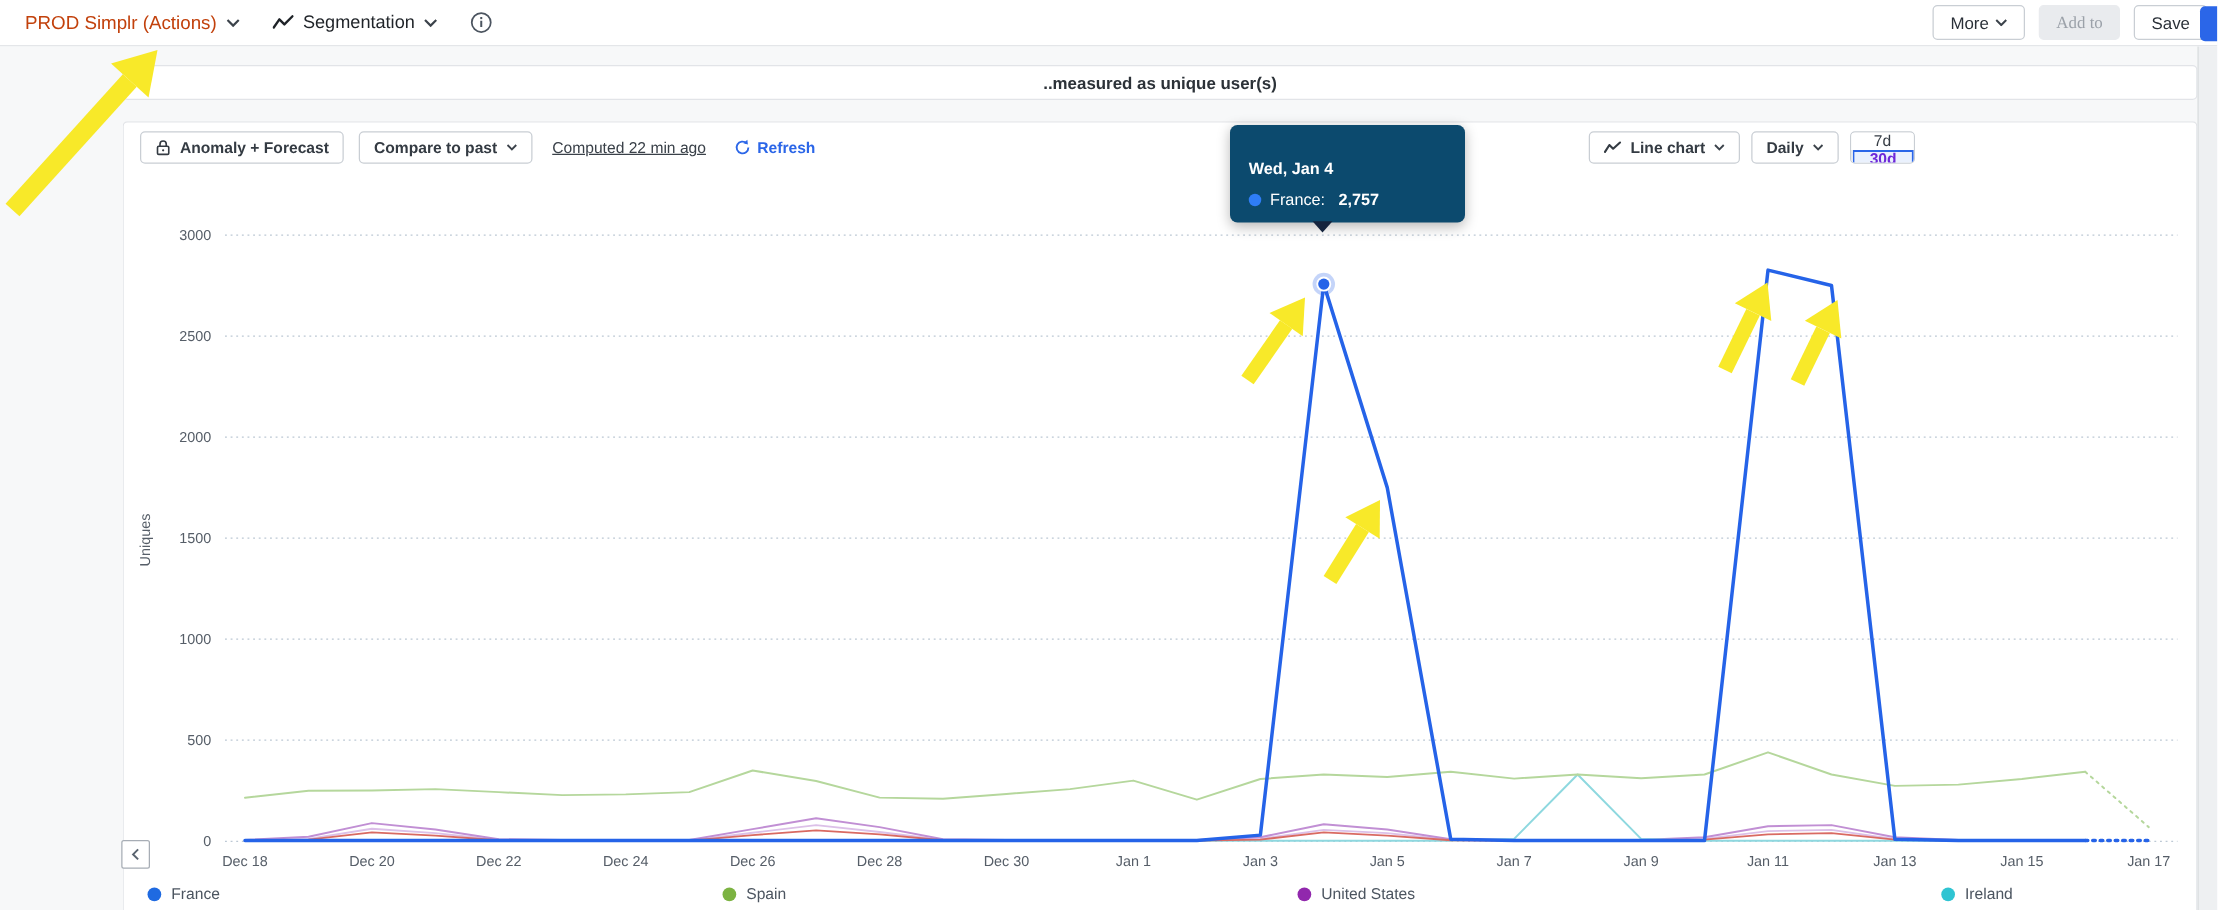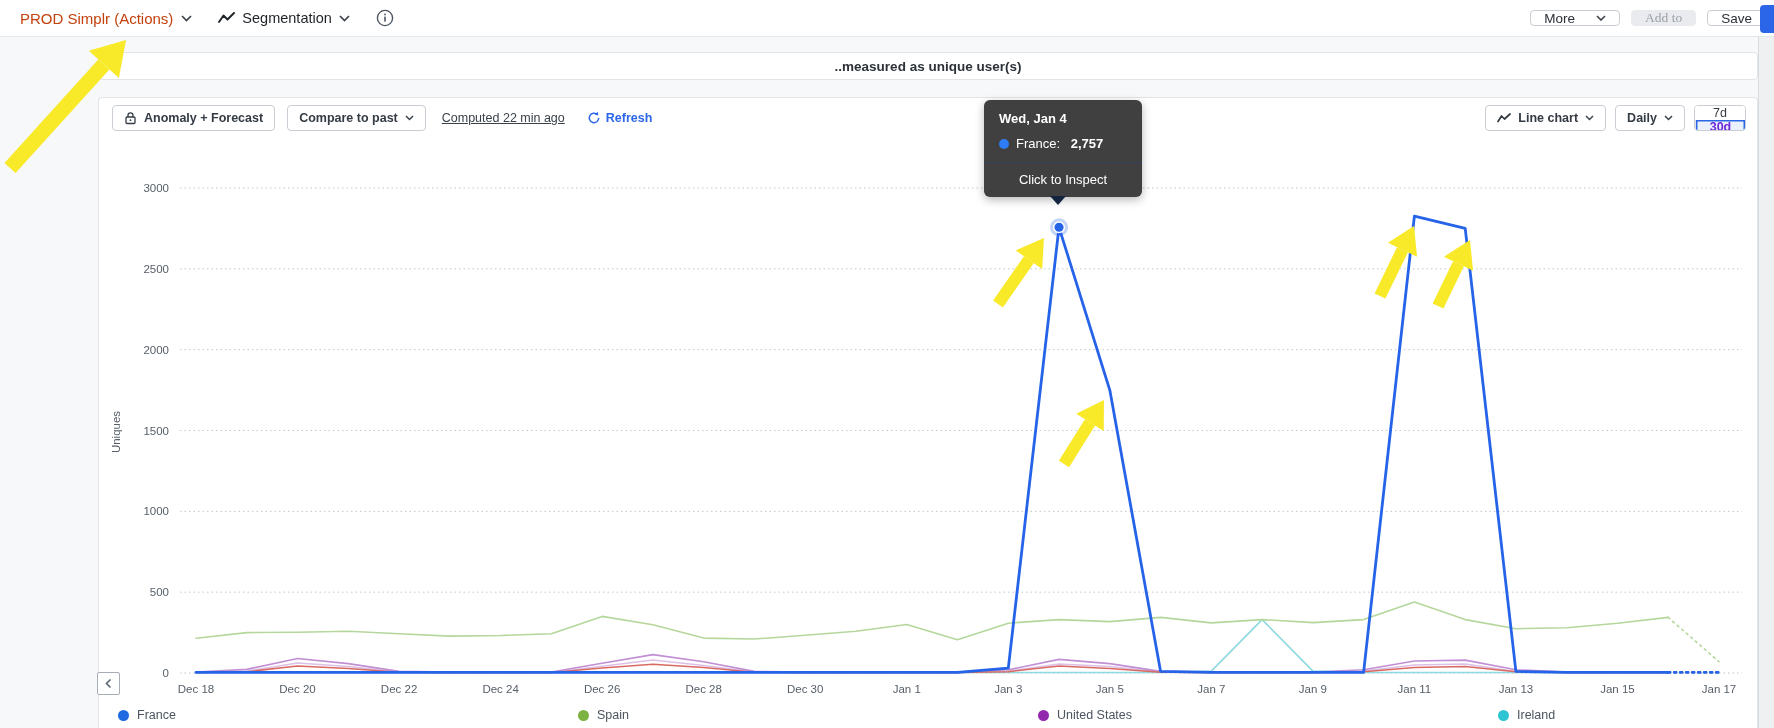--- a/index.html
+++ b/index.html
@@ -7,50 +7,50 @@
   .stage{position:relative;width:1774px;height:728px;overflow:hidden;
          background:#f7f8f9;font-family:"Liberation Sans",sans-serif;color:#2a3038;}
   
   .topbar{position:absolute;left:0;top:0;width:1774px;height:37px;background:#fff;
           border-bottom:1px solid #e4e6e9;display:flex;align-items:center;padding:0 8px 0 20px;z-index:20;}
   .tb-left{display:flex;align-items:center;gap:26px;}
   .tb-title{display:flex;align-items:center;gap:8px;font-size:15px;color:#c2410c;cursor:pointer;}
   .tb-seg{display:flex;align-items:center;gap:7px;font-size:14.5px;color:#1f2328;cursor:pointer;}
   .tb-right{margin-left:auto;display:flex;align-items:center;gap:11px;}
   .chev{color:#3c434b;display:inline-flex;}
-  .btn{height:16px;border:1px solid #c9ced4;border-radius:4px;background:#fff;display:inline-flex;
-       align-items:center;gap:21px;padding:0 13px;font-size:13.5px;color:#2a3038;cursor:pointer;}
+  .btn{height:28px;border:1px solid #c9ced4;border-radius:4px;background:#fff;display:inline-flex;
+       align-items:center;gap:5px;padding:0 13px;font-size:13.5px;color:#2a3038;cursor:pointer;}
   .btn.disabled{background:#e9ebee;border-color:#e9ebee;color:#9ba1a9;cursor:default;font-family:Liberation Serif, serif;}
   .primary-sliver{position:absolute;left:1760px;top:5px;width:14px;height:28px;background:#2b66e8;
                   border-radius:4px 0 0 4px;z-index:21;}
   .right-strip{position:absolute;left:1758px;top:37px;width:16px;height:691px;background:#eef0f2;
                border-left:1px solid #dadde0;z-index:4;}
   
   .strip-card{position:absolute;left:98px;top:52px;width:1660px;height:28px;background:#fff;
               border:1px solid #e2e4e8;border-radius:4px;display:flex;align-items:center;
               justify-content:center;font-weight:bold;font-size:13.5px;color:#2c3238;z-index:3;}
   .chart-card{position:absolute;left:98px;top:97px;width:1660px;height:631px;background:#fff;
               border:1px solid #e2e4e8;border-radius:4px 4px 0 0;border-bottom:none;z-index:3;}
   
-  .controls{position:absolute;left:112px;top:105px;width:1634px;display:flex;align-items:center;
+  .controls{position:absolute;left:112px;top:105px;width:1420px;display:flex;align-items:center;
             gap:12px;z-index:6;font-size:12.5px;}
   .cbtn{height:26px;border:1px solid #c9ced4;border-radius:4px;background:#fff;display:inline-flex;
         align-items:center;gap:7px;padding:0 11px;font-size:12.5px;font-weight:bold;color:#343b43;cursor:pointer;}
   .computed{color:#3a4149;font-size:12.5px;margin-left:4px;text-decoration:underline;}
   .refresh{display:inline-flex;align-items:center;gap:5px;color:#2b66e8;font-size:12.5px;
            font-weight:bold;margin-left:10px;cursor:pointer;}
   .ctrl-right{margin-left:auto;display:flex;align-items:center;gap:9px;}
   .rangegrp{display:flex;border:1px solid #c9ced4;border-radius:4px;overflow:hidden;background:#fff;height:26px;flex-direction:column;}
   .rcell{display:inline-flex;align-items:center;justify-content:center;padding:0 10px;font-size:12.5px;
          color:#343b43;border-left:1px solid #dfe2e6;cursor:pointer;background:#fff;}
   .rcell:first-child{border-left:none;}
   .rcell.active{box-shadow:inset 0 0 0 1.5px #2b66e8;background:#eaf1fd;color:#6d28d9;font-weight:bold;}
   
-  .tooltip{position:absolute;left:984px;top:100px;width:158px;background:#404040;border-radius:6px;
-           color:#fff;padding-top:11px;z-index:30;box-shadow:0 3px 10px rgba(0,0,0,.28);}
+  .tooltip{position:absolute;left:984px;top:100px;width:188px;background:#0c4a6e;border-radius:6px;
+           color:#fff;padding-top:27px;z-index:30;box-shadow:0 3px 10px rgba(0,0,0,.28);}
   .tooltip::after{content:"";position:absolute;left:66px;bottom:-8px;width:0;height:0;
                   border:8px solid transparent;border-top:9px solid #15243e;border-bottom:none;}
   .tt-date{padding:0 15px;font-size:13px;font-weight:bold;}
   .tt-row{padding:10px 15px 11px;display:flex;align-items:center;gap:7px;font-size:13px;}
   .tt-dot{width:10px;height:10px;border-radius:50%;background:#2f7df6;display:inline-block;}
   .tt-val{font-weight:bold;}
   .tt-footer{border-top:1px solid #32425e;padding:9px 0 10px;text-align:center;font-size:13px;}
   
   .collapse-btn{position:absolute;left:97px;top:672px;width:23px;height:23px;border:1px solid #a7adb5;
                 border-radius:2px;background:#fff;color:#5a6470;display:flex;align-items:center;
@@ -195,21 +195,20 @@
     </div>
   </div>
 
   <div class="tooltip">
     <div class="tt-date">Wed, Jan 4</div>
     <div class="tt-row">
       <span class="tt-dot"></span>
       <span><span>France</span>:&nbsp;</span>
       <span class="tt-val">2,757</span>
     </div>
-    <div class="tt-footer">Click to Inspect</div>
   </div>
 
   <svg class="chart-layer" id="chartsvg" width="1774" height="728" viewBox="0 0 1774 728">
       <line x1="180" y1="673" x2="1742" y2="673" stroke="#bcc8d4" stroke-width="1" stroke-dasharray="1.5,3"></line>
       <text x="169" y="677" text-anchor="end" fill="#565e68" font-size="11.5" font-family="Liberation Sans, sans-serif">0</text>
       <line x1="180" y1="592.1666666666666" x2="1742" y2="592.1666666666666" stroke="#bcc8d4" stroke-width="1" stroke-dasharray="1.5,3"></line>
       <text x="169" y="596.1666666666666" text-anchor="end" fill="#565e68" font-size="11.5" font-family="Liberation Sans, sans-serif">500</text>
       <line x1="180" y1="511.33333333333337" x2="1742" y2="511.33333333333337" stroke="#bcc8d4" stroke-width="1" stroke-dasharray="1.5,3"></line>
       <text x="169" y="515.3333333333334" text-anchor="end" fill="#565e68" font-size="11.5" font-family="Liberation Sans, sans-serif">1000</text>
       <line x1="180" y1="430.5" x2="1742" y2="430.5" stroke="#bcc8d4" stroke-width="1" stroke-dasharray="1.5,3"></line>
@@ -266,21 +265,21 @@
         <span>France</span>
       </div>
       <div class="legend-item" style="left: 578px; top: 5px;">
         <span class="legend-dot" style="background:#7cb342"></span>
         <span>Spain</span>
       </div>
       <div class="legend-item" style="left: 1038px; top: 5px;">
         <span class="legend-dot" style="background:#9128ad"></span>
         <span>United States</span>
       </div>
-      <div class="legend-item" style="left: 1498px; top: 5px;">
+      <div class="legend-item" style="left: 1553px; top: 5px;">
         <span class="legend-dot" style="background:#2fc4d2"></span>
         <span>Ireland</span>
       </div>
     </div>
 
   <svg class="arrow-layer" id="arrowsvg" width="1774" height="728" viewBox="0 0 1774 728">
       <g>
         <line x1="10" y1="168" x2="103.83985898361763" y2="64.45256939738744" stroke="#f8e929" stroke-width="15"></line>
         <polygon points="126,40 118.84484475019627,78.05083774834934 88.83487321703899,50.85430104642553" fill="#f8e929"></polygon>
       </g>

